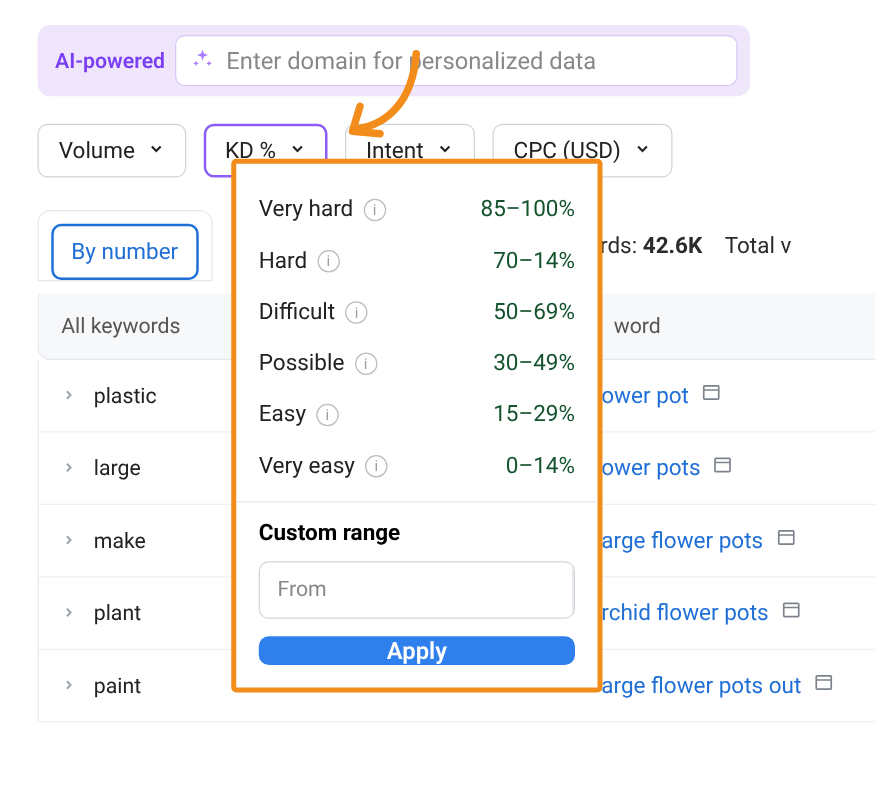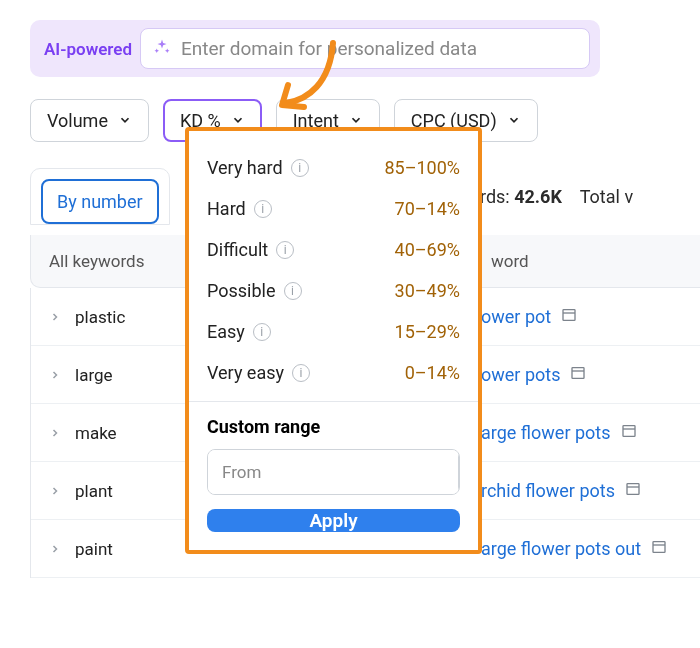--- a/index.html
+++ b/index.html
@@ -39,21 +39,21 @@
   .trow { display:flex; align-items:center; border-bottom:1px solid #edf0f3; }
   .tcell1 { width:180px; padding:18px 18px; display:flex; align-items:center; gap:14px; font-size:17px; color:#222; }
   .tcell2 { padding:18px 10px; display:flex; align-items:center; gap:10px; font-size:18px; }
   .kwlink { color:#1f6fd6; text-decoration:none; cursor:pointer; }
   .boxicon { color:#7c838c; }
 
   
   .panel { position:absolute; left:185px; top:127px; width:297px; background:#fff; border:4px solid #f28c1b; border-radius:4px; padding:16px 18px 18px 18px; z-index:10; }
   .opt { display:flex; align-items:center; justify-content:space-between; padding:10px 0; font-size:18px; }
   .opt .lbl { display:flex; align-items:center; gap:8px; color:#222; }
-  .opt .rng { color:#a16207; font-size:18px; }
+  .opt .rng { color:#14532d; font-size:18px; }
   .info-i { display:inline-flex; align-items:center; justify-content:center; width:18px; height:18px; border:1px solid #b9bec5; border-radius:50%; font-size:12px; color:#9aa0a8; font-style:normal; }
   .sep { border:none; border-top:1px solid #e4e7ec; margin:8px -18px 14px -18px; }
   .custom-lbl { font-weight:700; font-size:18px; margin-bottom:12px; }
   .range-inputs { display:flex; border:1px solid #cfd4da; border-radius:8px; overflow:hidden; }
   .range-inputs input { flex:1; border:none; outline:none; padding:12px 14px; font-size:17px; color:#14532d; }
   .range-inputs input:first-child { border-right:1px solid #cfd4da; }
   .range-inputs input::placeholder { color:#888; }
   .apply-btn { width:100%; margin-top:14px; background:#2f80ed; color:#fff; border:none; border-radius:8px; padding:0 0; font-size:19px; font-weight:600; cursor:pointer; }
 
   
@@ -219,21 +219,21 @@
             <span>Hard</span> 
             <span class="info-i">i</span>
           </span>
           <span class="rng">70–14%</span>
         </div>
         <div class="opt">
           <span class="lbl">
             <span>Difficult</span> 
             <span class="info-i">i</span>
           </span>
-          <span class="rng">40–69%</span>
+          <span class="rng">50–69%</span>
         </div>
         <div class="opt">
           <span class="lbl">
             <span>Possible</span> 
             <span class="info-i">i</span>
           </span>
           <span class="rng">30–49%</span>
         </div>
         <div class="opt">
           <span class="lbl">

